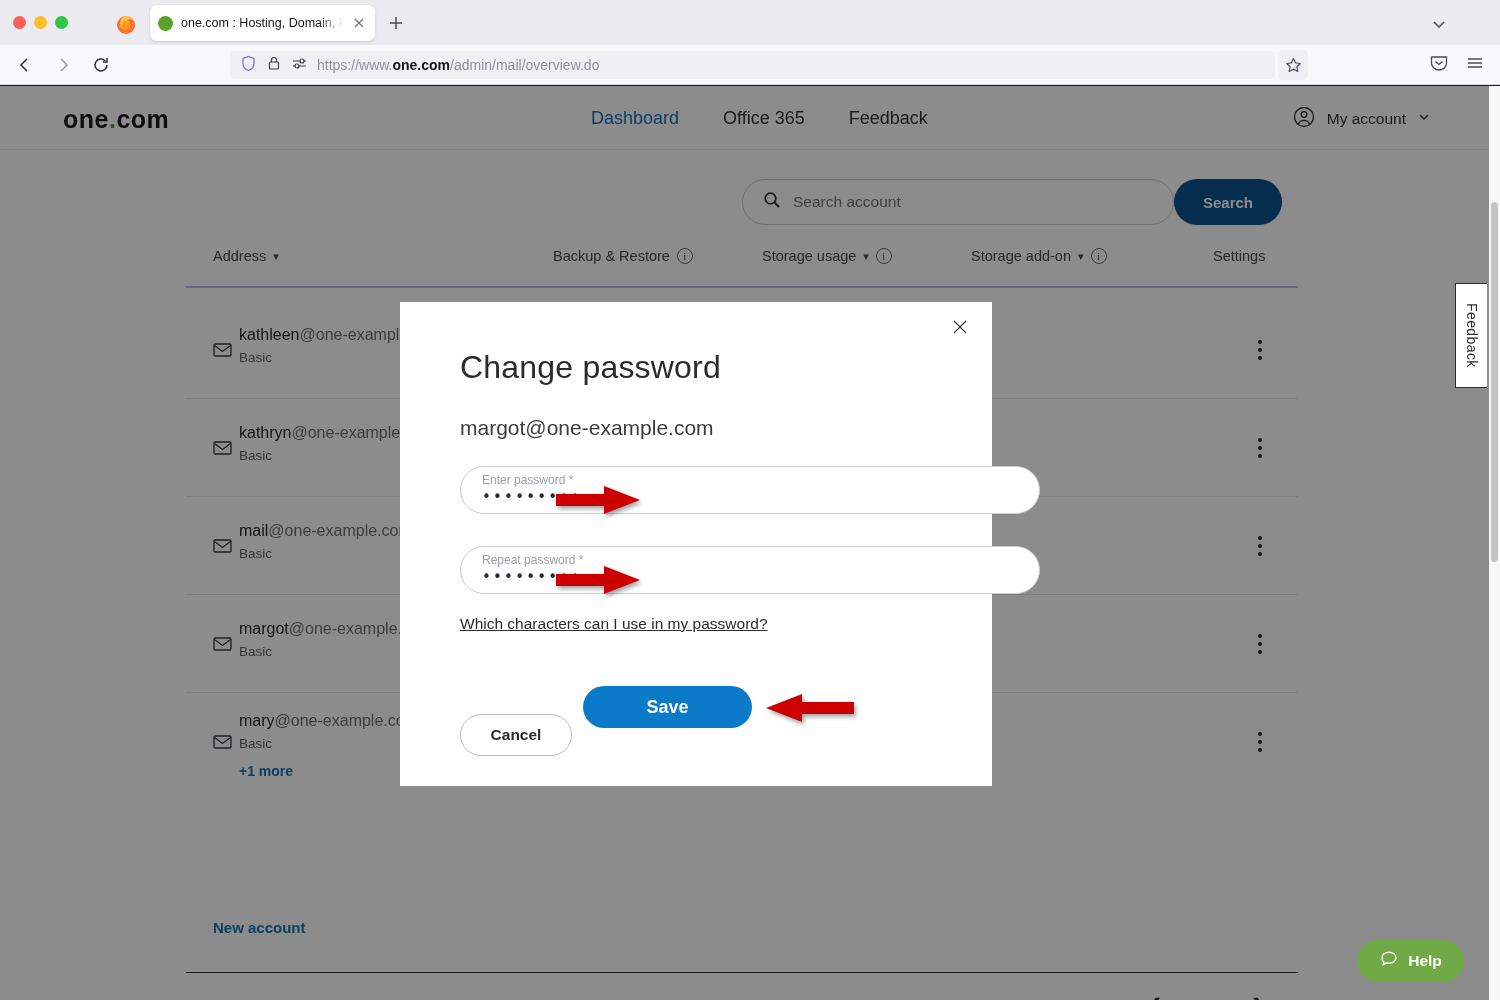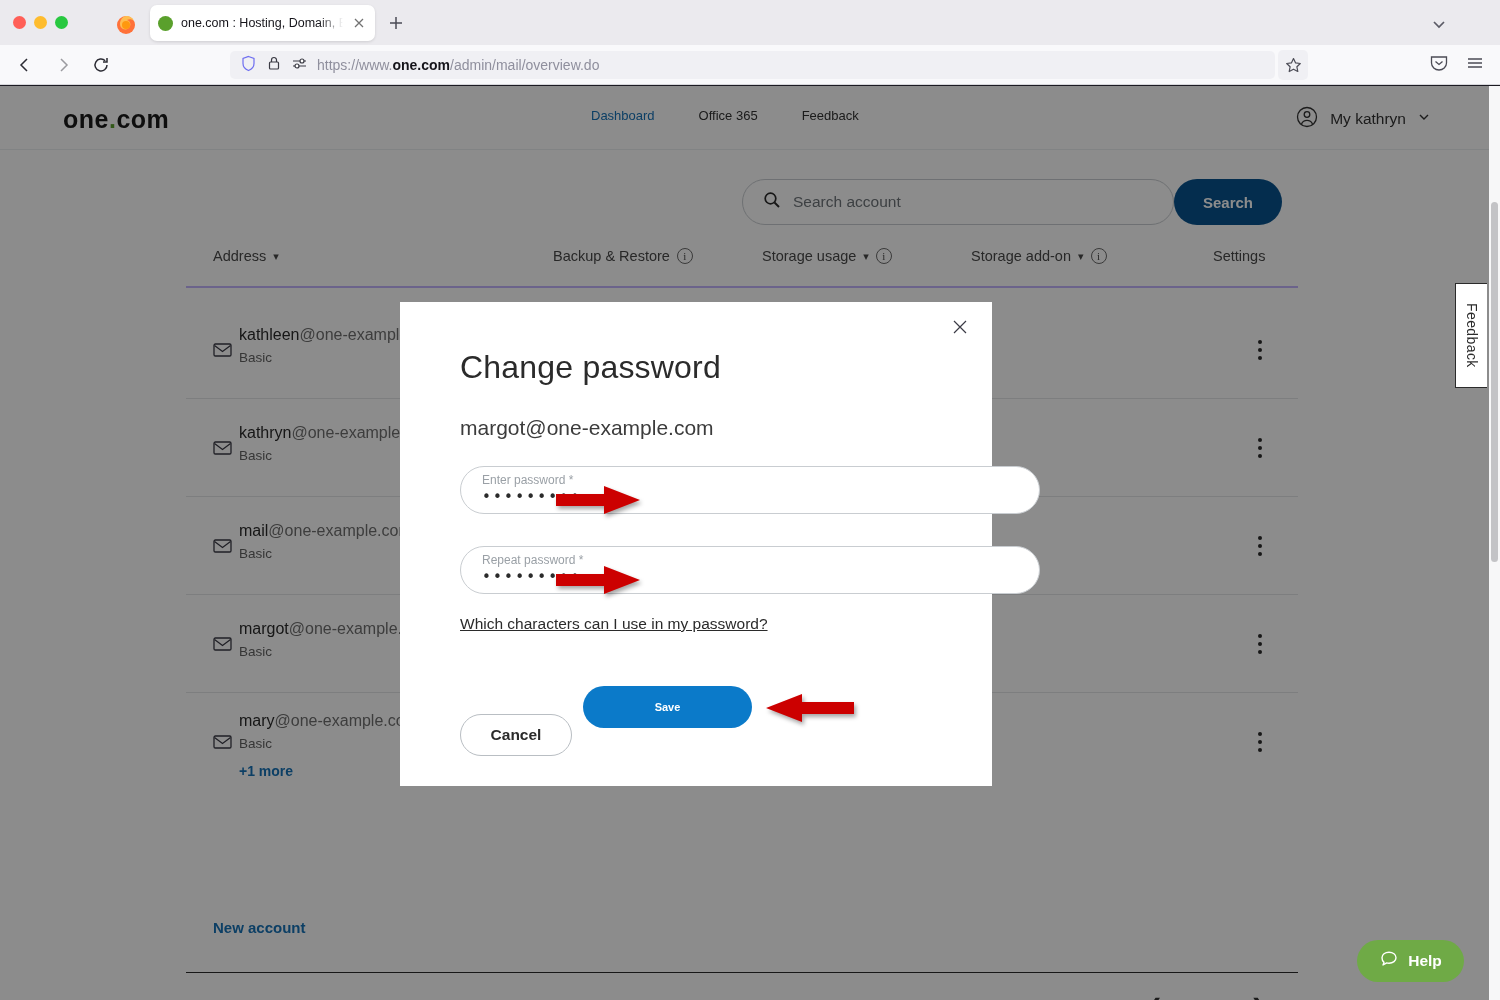--- a/index.html
+++ b/index.html
@@ -70,21 +70,21 @@
     position: absolute; left: 0; top: 86px; width: 1489px; height: 914px;
     background: #fff; overflow: hidden;
   }
   .sitehdr {
     position: relative; width: 1489px; height: 64px; background: #fff;
     border-bottom: 1px solid #eceff1;
   }
   .logo { position: absolute; left: 63px; top: 19px; font-size: 25px; font-weight: 700;
           color: #1a1a1a; letter-spacing: .5px; }
   .logo .grn { color: #5aa02c; }
-  .topnav { position: absolute; left: 591px; top: 22px; display: flex; gap: 44px; font-size: 13px; }
+  .topnav { position: absolute; left: 591px; top: 22px; display: flex; gap: 44px; font-size: 18px; }
   .topnav a { color: #333; text-decoration: none; }
   .topnav a.active { color: #1773b8; }
   .myacct { position: absolute; right: 58px; top: 19px; display: flex; align-items: center; gap: 11px; }
   .myacct .lbl { font-size: 15.5px; color: #333; }
 
   .searchrow { position: absolute; left: 742px; top: 93px; display: flex; align-items: center; }
   .searchbox {
     width: 432px; height: 46px; border: 1px solid #c9cdd1; border-radius: 24px;
     display: flex; align-items: center; gap: 12px; padding: 0 20px; background: #fff;
   }
@@ -184,21 +184,21 @@
 
   .btn-cancel {
     position: absolute; left: 60px; top: 384px; width: 112px; height: 42px;
     border: 1px solid #b9bec3; border-radius: 21px; background: #fff;
     font-size: 15.5px; font-weight: 700; color: #2b2b2b;
     display: flex; align-items: center; justify-content: center; margin-top: 28px;
   }
   .btn-save {
     position: absolute; left: 183px; top: 384px; width: 169px; height: 42px;
     border: none; border-radius: 21px; background: #0b7ac9;
-    font-size: 11px; font-weight: 700; color: #fff;
+    font-size: 18px; font-weight: 700; color: #fff;
     display: flex; align-items: center; justify-content: center;
   }
 
   
   .arrow { position: absolute; z-index: 70; filter: drop-shadow(2px 3px 2px rgba(0,0,0,.35)); }
   .arrow.a1 { left: 552px; top: 484px; }
   .arrow.a2 { left: 552px; top: 564px; }
   .arrow.a3 { left: 766px; top: 692px; }
 </style>
 </head>
@@ -312,21 +312,21 @@
       </div>
 
       <div class="myacct">
         <span>
           <svg width="24" height="24" viewBox="0 0 24 24">
             <circle cx="12" cy="12" r="9.5" stroke="#333" stroke-width="1.3" fill="none"></circle>
             <circle cx="12" cy="9.5" r="2.8" stroke="#333" stroke-width="1.3" fill="none"></circle>
             <path d="M6.5 19a6 6 0 0 1 11 0" stroke="#333" stroke-width="1.3" fill="none"></path>
           </svg>
         </span>
-        <span class="lbl">My kathryn</span>
+        <span class="lbl">My account</span>
         <span>
           <svg width="14" height="14" viewBox="0 0 14 14">
             <path d="M3 5l4 4 4-4" stroke="#333" stroke-width="1.4" fill="none"></path>
           </svg>
         </span>
       </div>
     </div>
 
     <div class="searchrow">
       <div class="searchbox">

